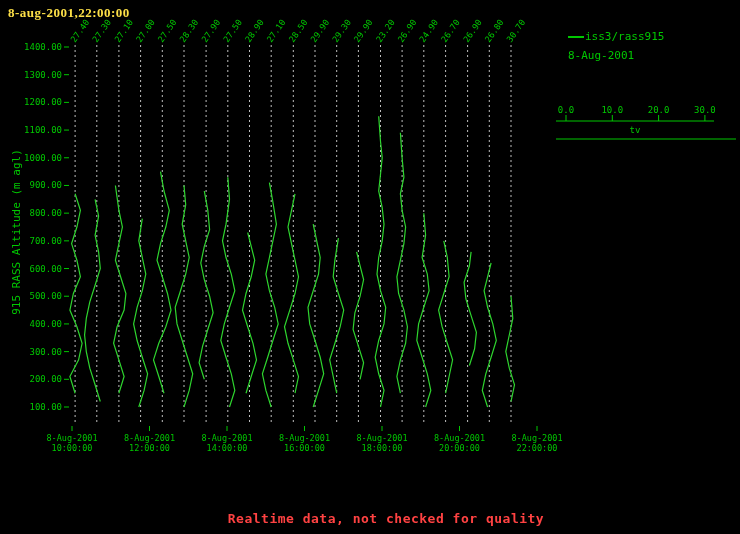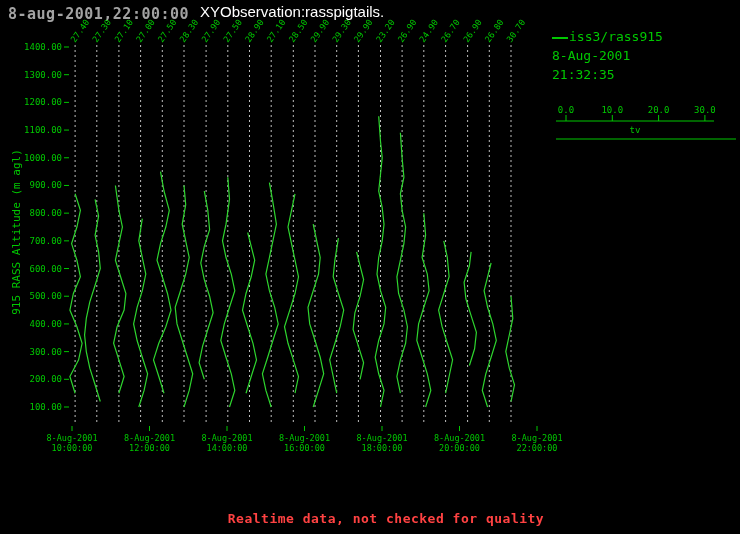--- a/index.html
+++ b/index.html
@@ -1,37 +1,36 @@
 <!DOCTYPE html>
 <html><head>
 <meta charset="utf-8">
 <style>
   html,body{margin:0;padding:0;background:#000;}
   .screen{position:relative;width:740px;height:534px;background:#000;
           font-family:"DejaVu Sans Mono",monospace;overflow:hidden;}
   .abs{position:absolute;}
-  .hdr-ts{left:8px;top:5px;color:#a3a3a3;font-weight:bold;font-size:15px;letter-spacing:.5px;}
+  .hdr-ts{left:8px;top:5px;color:#fde047;font-weight:bold;font-size:13px;letter-spacing:.5px;font-family:Liberation Serif, serif;}
   .hdr-title{left:200px;top:3px;color:#ffffff;font-family:"Liberation Sans",sans-serif;font-size:15px;}
   .ylab{left:16px;top:232px;transform:translate(-50%,-50%) rotate(-90deg);
         color:#00c800;font-size:11px;white-space:nowrap;}
   .xlab{left:68px;top:455px;width:472px;text-align:center;color:#00c800;font-size:9px;}
-  .legend{left:552px;top:27px;color:#00c800;font-size:13px;line-height:19px;white-space:nowrap;}
+  .legend{left:568px;top:27px;color:#00c800;font-size:11px;line-height:19px;white-space:nowrap;}
   .lg-line{display:inline-block;width:16px;height:2px;background:#00c800;vertical-align:middle;margin-right:1px;}
   .footer{left:16px;top:511px;width:740px;text-align:center;color:#ff4242;font-weight:bold;
           font-size:13px;letter-spacing:.5px;}
   #plot-svg{position:absolute;left:0;top:0;}
   #plot-svg text{font-family:"DejaVu Sans Mono",monospace;}
 </style>
 </head>
 <body>
 
 <div class="screen">
 
   <div class="abs hdr-ts">8-aug-2001,22:00:00</div>
-  <div class="abs hdr-title">XYObservation:rasspigtails.</div>
 
   <svg id="plot-svg" width="740" height="534" viewBox="0 0 740 534">
       <g>
         <line x1="75.1" y1="45" x2="75.1" y2="424" stroke="#e0e0e0" stroke-width="1" stroke-dasharray="2 3" opacity="0.85"></line>
         <line x1="96.8" y1="45" x2="96.8" y2="424" stroke="#e0e0e0" stroke-width="1" stroke-dasharray="2 3" opacity="0.85"></line>
         <line x1="118.9" y1="45" x2="118.9" y2="424" stroke="#e0e0e0" stroke-width="1" stroke-dasharray="2 3" opacity="0.85"></line>
         <line x1="140.6" y1="45" x2="140.6" y2="424" stroke="#e0e0e0" stroke-width="1" stroke-dasharray="2 3" opacity="0.85"></line>
         <line x1="162.3" y1="45" x2="162.3" y2="424" stroke="#e0e0e0" stroke-width="1" stroke-dasharray="2 3" opacity="0.85"></line>
         <line x1="184.0" y1="45" x2="184.0" y2="424" stroke="#e0e0e0" stroke-width="1" stroke-dasharray="2 3" opacity="0.85"></line>
         <line x1="206.1" y1="45" x2="206.1" y2="424" stroke="#e0e0e0" stroke-width="1" stroke-dasharray="2 3" opacity="0.85"></line>
@@ -164,18 +163,17 @@
       </g>
     </svg>
 
   <div class="abs ylab">915 RASS Altitude (m agl)</div>
 
   <div class="abs legend">
     <div>
       <span class="lg-line"></span><span>iss3/rass915</span>
     </div>
     <div>8-Aug-2001</div>
-    <div>21:32:35</div>
   </div>
 
   <div class="abs footer">Realtime data, not checked for quality</div>
 
 </div>
 
 </body></html>

